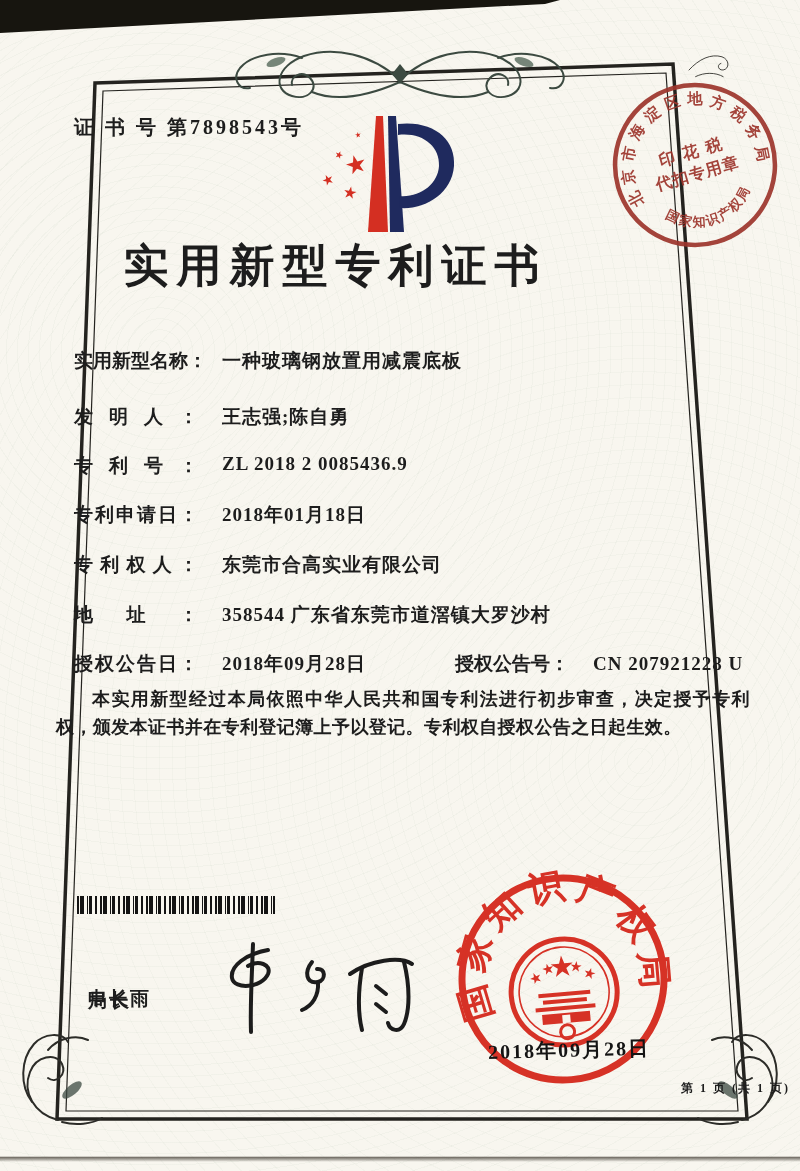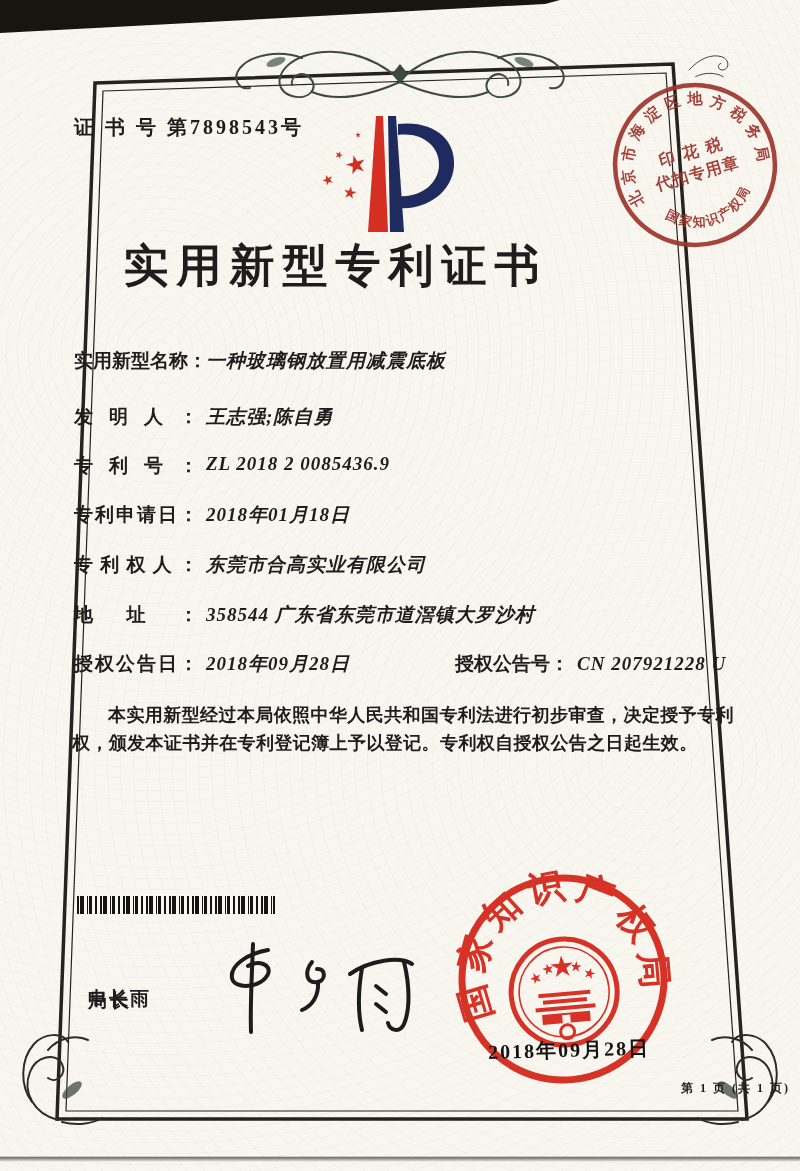--- a/index.html
+++ b/index.html
@@ -22,26 +22,26 @@
   
   .logo{left:306px;top:110px;width:178px;height:128px;z-index:6;}
   
   .title{left:0;top:236px;width:671px;text-align:center;font-size:45px;font-weight:700;
     letter-spacing:8px;z-index:6;}
   
   .fields{left:74px;top:340px;width:680px;z-index:6;font-size:19px;font-weight:700;}
   .frow{position:absolute;left:0;white-space:nowrap;}
   .flabel{display:inline-block;width:124px;text-align:justify;text-align-last:justify;
     text-justify:inter-character;vertical-align:top;}
-  .fvalue{margin-left:8px;letter-spacing:1px;font-style:italic;}
+  .fvalue{margin-left:24px;letter-spacing:1px;}
   .frow2{position:absolute;left:381px;white-space:nowrap;}
   
   .bodytext{left:56px;top:686px;width:694px;z-index:6;font-size:18px;font-weight:600;
     line-height:27.5px;letter-spacing:0.4px;text-align:justify;}
-  .bodytext p{margin:16px;text-indent:2em;}
+  .bodytext p{margin:0;text-indent:2em;}
   
   .barcode{left:77px;top:896px;width:198px;height:18px;z-index:6;
     background:repeating-linear-gradient(90deg,
       #141414 0 2px,#f8f6ef 2px 3px,#141414 3px 7px,#f8f6ef 7px 10px,
       #141414 10px 11px,#f8f6ef 11px 12px,#141414 12px 15px,#f8f6ef 15px 18px,
       #141414 18px 20px,#f8f6ef 20px 23px);}
   
   .director-title{left:88px;top:988px;font-size:19px;font-weight:700;letter-spacing:3px;z-index:6;}
   .director-name{left:88px;top:986px;font-size:19px;font-weight:700;letter-spacing:2px;z-index:6;font-family:Liberation Mono, monospace;}
   .signature{left:216px;top:938px;width:200px;height:100px;z-index:6;}

